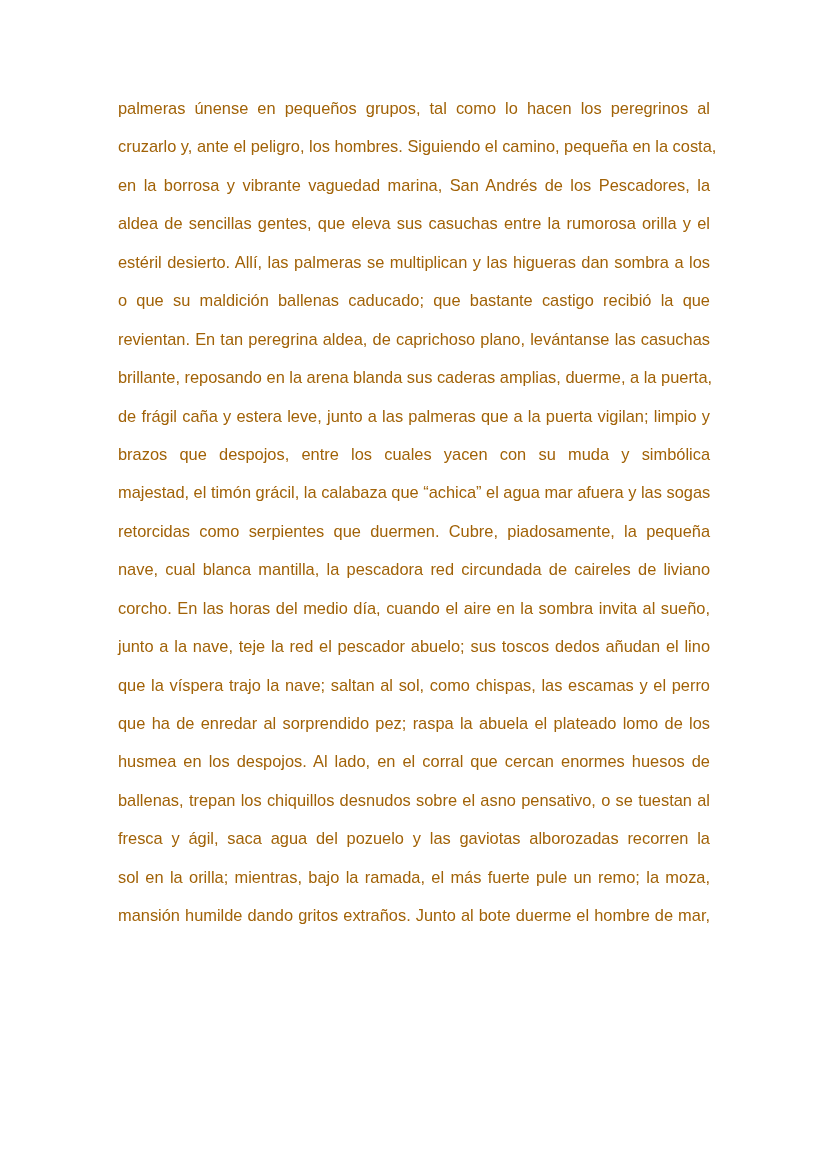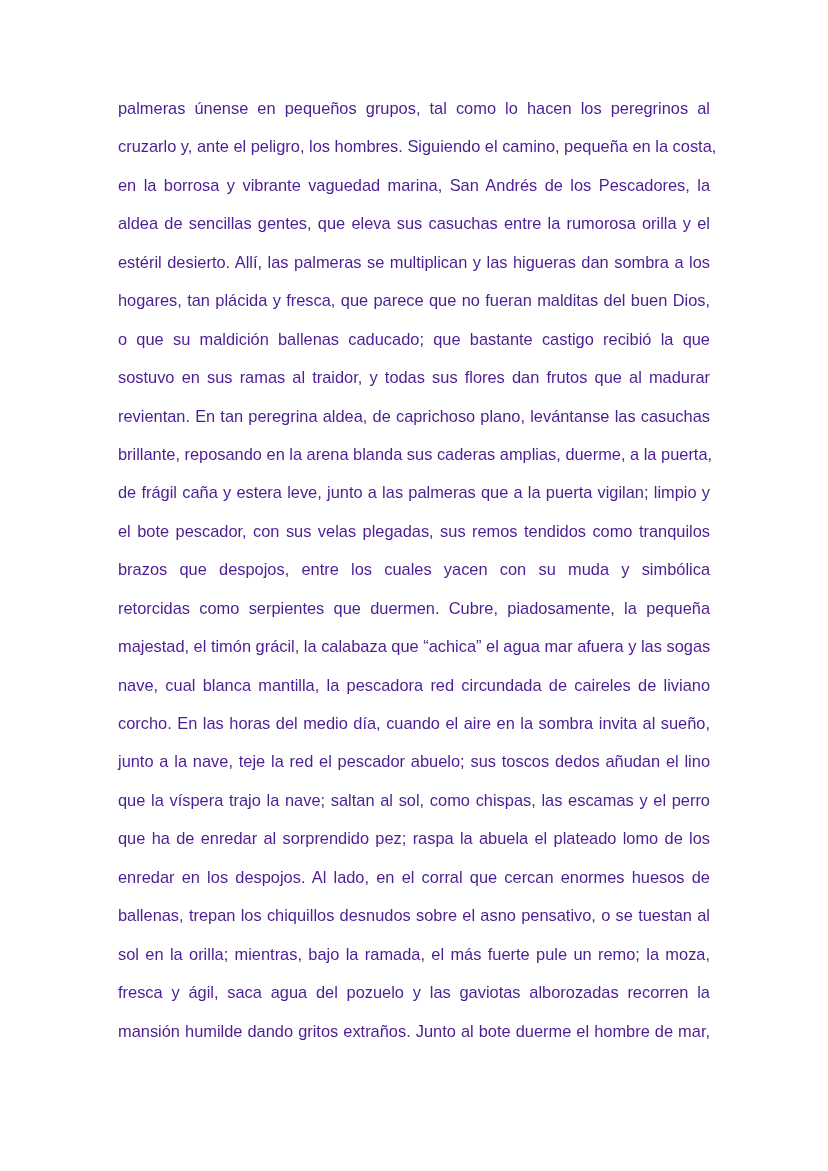--- a/index.html
+++ b/index.html
@@ -21,21 +21,21 @@
       height: 1171px;
       background: #ffffff;
     }
     .text-block {
       position: absolute;
       left: 118px;
       top: 94px;
       width: 592px;
       font-family: "Liberation Sans", sans-serif;
       font-size: 16.4px;
-      color: #4c1d95;
+      color: #a16207;
     }
     .line {
       display: block;
       height: 38.45px;
       line-height: 28px;
       white-space: nowrap;
       text-align: justify;
       text-align-last: justify;
       overflow: visible;
     }
@@ -43,34 +43,31 @@
 </head>
 <body>
 
 <div class="page">
   <div class="text-block">
     <span class="line">palmeras únense en pequeños grupos, tal como lo hacen los peregrinos al</span>
     <span class="line">cruzarlo y, ante el peligro, los hombres. Siguiendo el camino, pequeña en la costa,</span>
     <span class="line">en la borrosa y vibrante vaguedad marina, San Andrés de los Pescadores, la</span>
     <span class="line">aldea de sencillas gentes, que eleva sus casuchas entre la rumorosa orilla y el</span>
     <span class="line">estéril desierto. Allí, las palmeras se multiplican y las higueras dan sombra a los</span>
-    <span class="line">hogares, tan plácida y fresca, que parece que no fueran malditas del buen Dios,</span>
     <span class="line">o que su maldición ballenas caducado; que bastante castigo recibió la que</span>
-    <span class="line">sostuvo en sus ramas al traidor, y todas sus flores dan frutos que al madurar</span>
     <span class="line">revientan. En tan peregrina aldea, de caprichoso plano, levántanse las casuchas</span>
     <span class="line">brillante, reposando en la arena blanda sus caderas amplias, duerme, a la puerta,</span>
     <span class="line">de frágil caña y estera leve, junto a las palmeras que a la puerta vigilan; limpio y</span>
-    <span class="line">el bote pescador, con sus velas plegadas, sus remos tendidos como tranquilos</span>
     <span class="line">brazos que despojos, entre los cuales yacen con su muda y simbólica</span>
+    <span class="line">majestad, el timón grácil, la calabaza que “achica” el agua mar afuera y las sogas</span>
     <span class="line">retorcidas como serpientes que duermen. Cubre, piadosamente, la pequeña</span>
-    <span class="line">majestad, el timón grácil, la calabaza que “achica” el agua mar afuera y las sogas</span>
     <span class="line">nave, cual blanca mantilla, la pescadora red circundada de caireles de liviano</span>
     <span class="line">corcho. En las horas del medio día, cuando el aire en la sombra invita al sueño,</span>
     <span class="line">junto a la nave, teje la red el pescador abuelo; sus toscos dedos añudan el lino</span>
     <span class="line">que la víspera trajo la nave; saltan al sol, como chispas, las escamas y el perro</span>
     <span class="line">que ha de enredar al sorprendido pez; raspa la abuela el plateado lomo de los</span>
-    <span class="line">enredar en los despojos. Al lado, en el corral que cercan enormes huesos de</span>
+    <span class="line">husmea en los despojos. Al lado, en el corral que cercan enormes huesos de</span>
     <span class="line">ballenas, trepan los chiquillos desnudos sobre el asno pensativo, o se tuestan al</span>
+    <span class="line">fresca y ágil, saca agua del pozuelo y las gaviotas alborozadas recorren la</span>
     <span class="line">sol en la orilla; mientras, bajo la ramada, el más fuerte pule un remo; la moza,</span>
-    <span class="line">fresca y ágil, saca agua del pozuelo y las gaviotas alborozadas recorren la</span>
     <span class="line">mansión humilde dando gritos extraños. Junto al bote duerme el hombre de mar,</span>
   </div>
 </div>
 
 </body></html>

